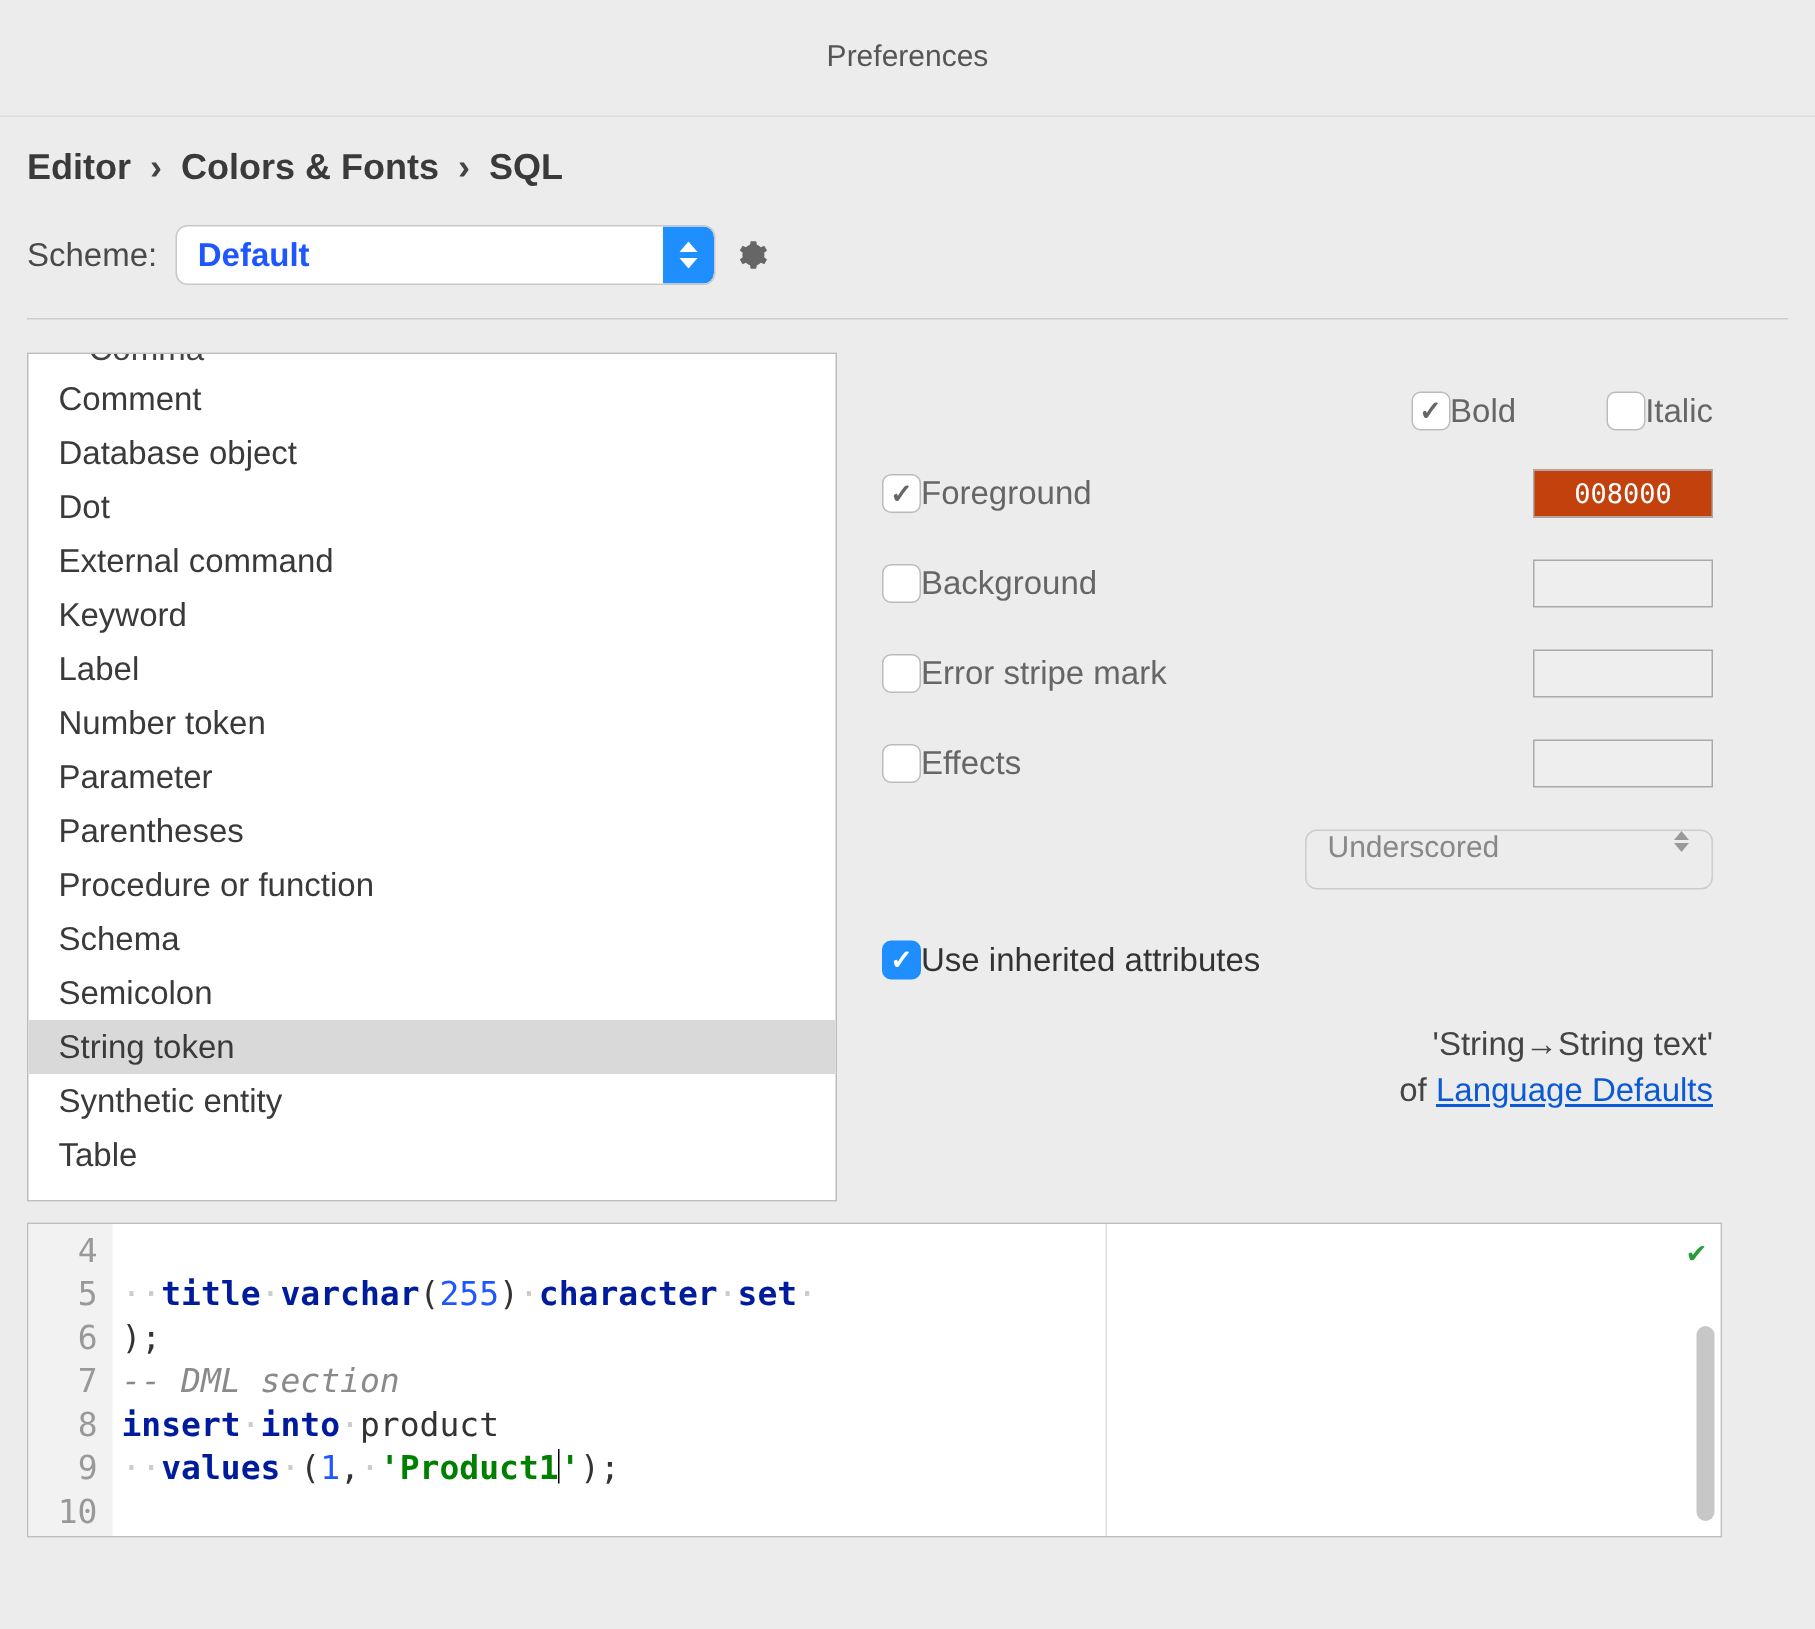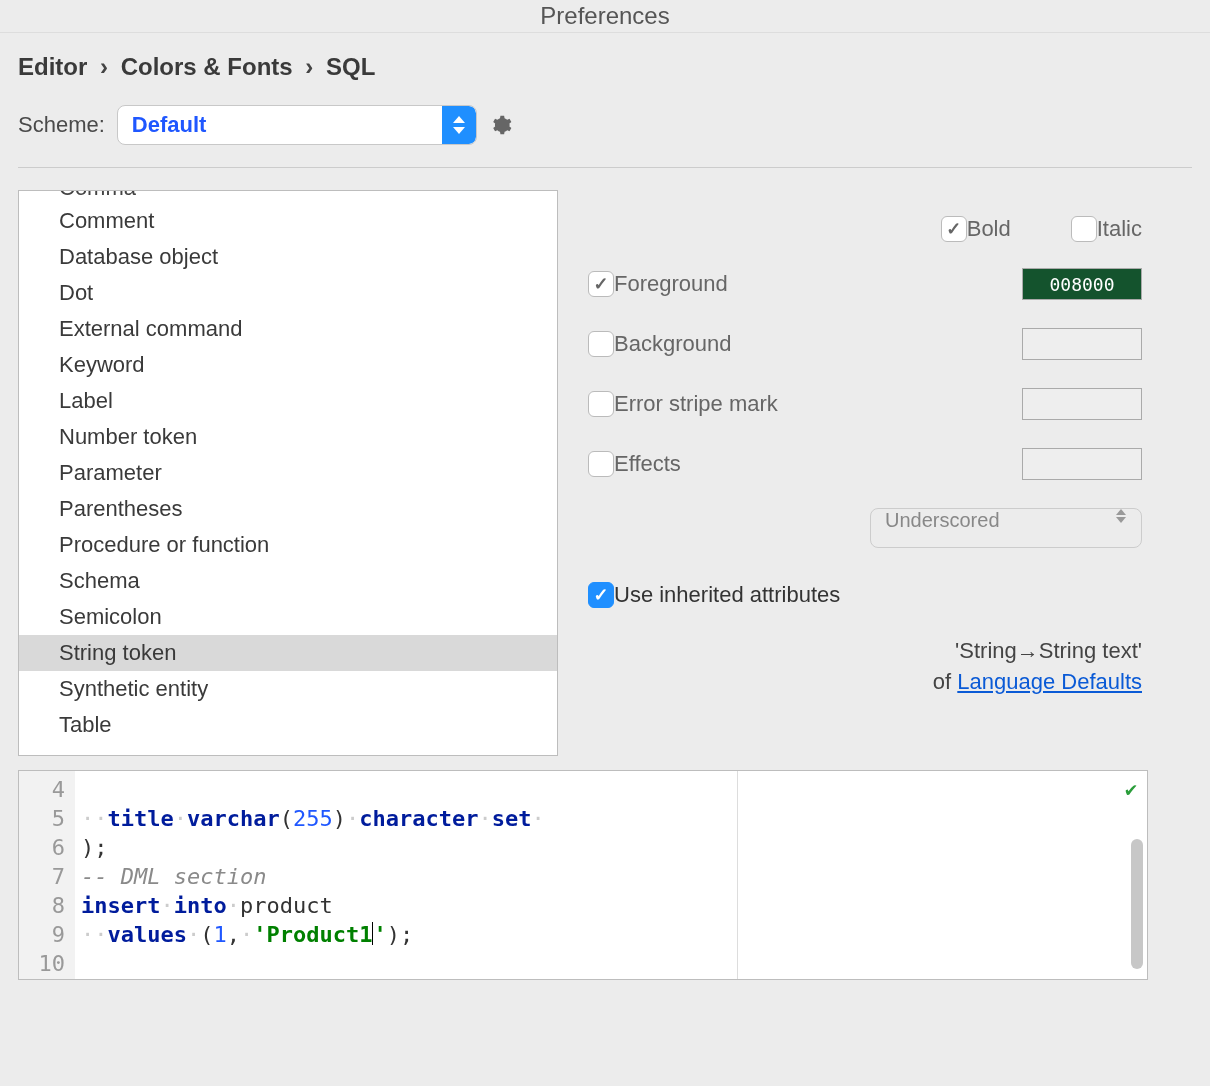--- a/index.html
+++ b/index.html
@@ -7,22 +7,22 @@
     font-family: -apple-system, "Helvetica Neue", Arial, sans-serif;
     background: #ececec;
     width: 1210px;
     height: 1086px;
     overflow: hidden;
     color: #333;
     font-size: 20px;
   }
   .title-bar {
     text-align: center;
-    padding: 2px 0;
-    font-size: 24px;
+    padding: 27px 0;
+    font-size: 20px;
     color: #555;
     border-bottom: 1px solid #ddd;
   }
   .content {
     padding: 20px 18px 0 18px;
   }
   .breadcrumb {
     font-size: 24px;
     font-weight: 700;
     color: #3a3a3a;
@@ -95,21 +95,21 @@
   }
   .token-list .item-cut {
     font-size: 22px;
     color: #444;
     padding: 0 0 2px 40px;
     margin-top: -16px;
   }
   .token-list .item {
     font-size: 22px;
     color: #3a3a3a;
-    padding: 5px 0 5px 40px;
+    padding: 5px 0 5px 20px;
     cursor: default;
   }
   .token-list .item.selected {
     background: #d9d9d9;
   }
   .attrs {
     flex: 1;
     padding-top: 26px;
     padding-right: 50px;
   }
@@ -152,21 +152,21 @@
   .color-swatch {
     width: 120px; height: 32px;
     border: 1px solid #aaa;
     font-family: "Menlo", monospace;
     font-size: 18px;
     display: flex;
     align-items: center;
     justify-content: center;
   }
   .color-swatch.empty { background: #eee; }
-  .color-swatch.green { background: #14532d; color: #fff; }
+  .color-swatch.green { background: #c2410c; color: #fff; }
   .effects-select {
     margin-left: auto;
     width: 272px; height: 40px;
     border: 1px solid #ccc;
     border-radius: 8px;
     display: flex;
     align-items: flex-start;
     padding: 0 14px;
     color: #888;
     font-size: 20px;

